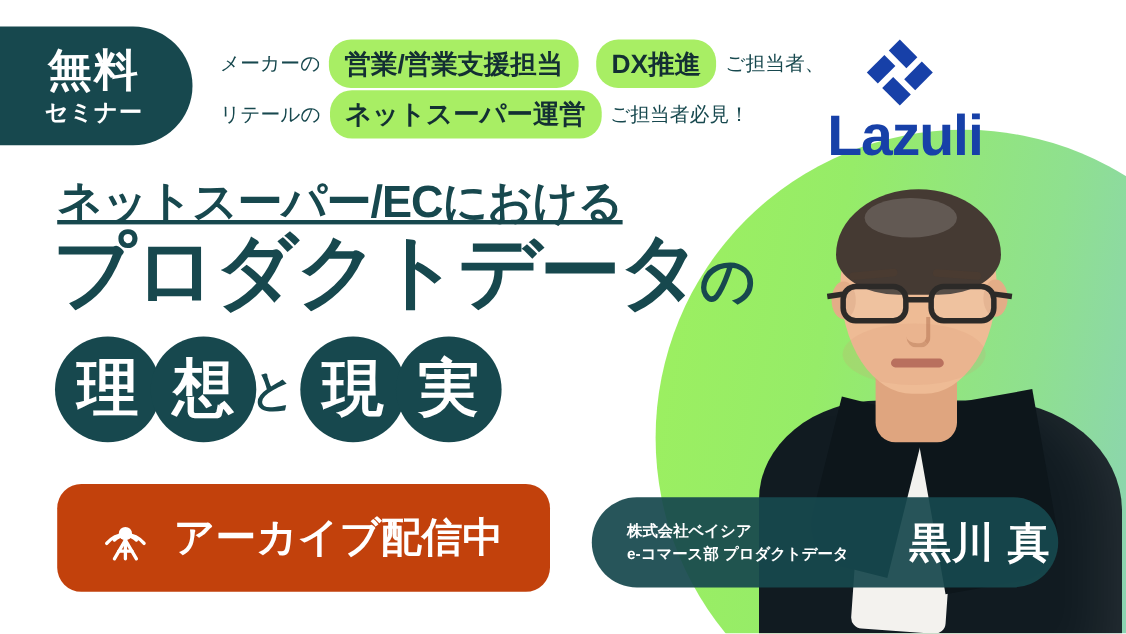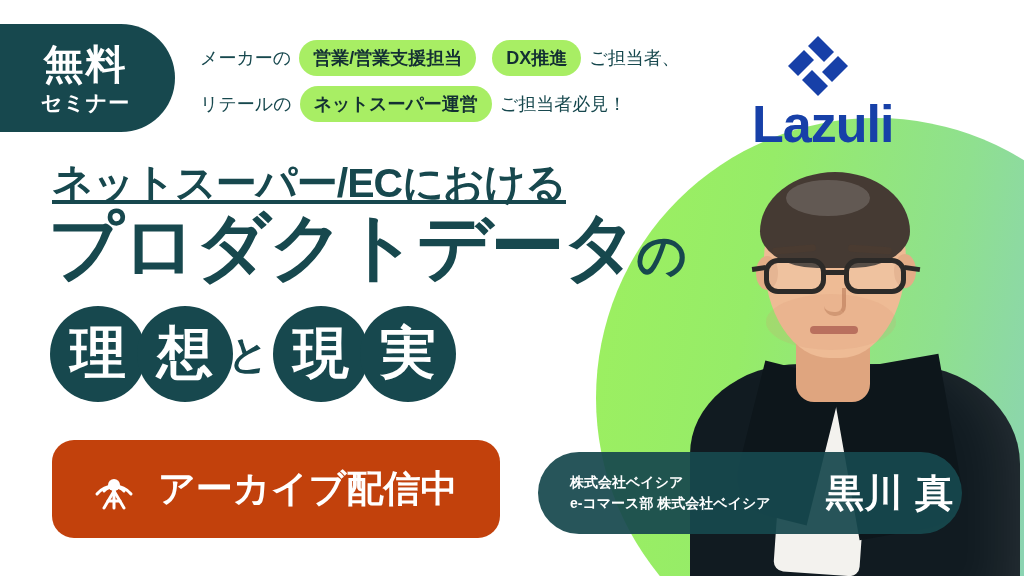--- a/index.html
+++ b/index.html
@@ -263,21 +263,21 @@
   }
   .aud-text {
     font-size: 18px;
     font-weight: 400;
     color: #17484e;
     white-space: nowrap;
   }
   .aud-pill {
     background: #a8ee64;
     color: #132f33;
-    font-size: 18px;
+    font-size: 24px;
     font-weight: 700;
     border-radius: 20px;
     padding: 6px 14px;
     margin: 0 8px;
     white-space: nowrap;
   }
 
   
   .logo {
     position: absolute;
@@ -505,18 +505,18 @@
           <line x1="20" y1="40" x2="32" y2="40"></line>
         </g>
       </svg>
     </span>
     <span class="archive-label">アーカイブ配信中</span>
   </div>
 
   <div class="nameplate">
     <div>
       <div class="np-affil">株式会社ベイシア</div>
-      <div class="np-affil">e-コマース部 株式会社ベイシア</div>
+      <div class="np-affil">e-コマース部 プロダクトデータ</div>
     </div>
     <div class="np-name">黒川 真</div>
   </div>
 
 </div>
 
 </body></html>

